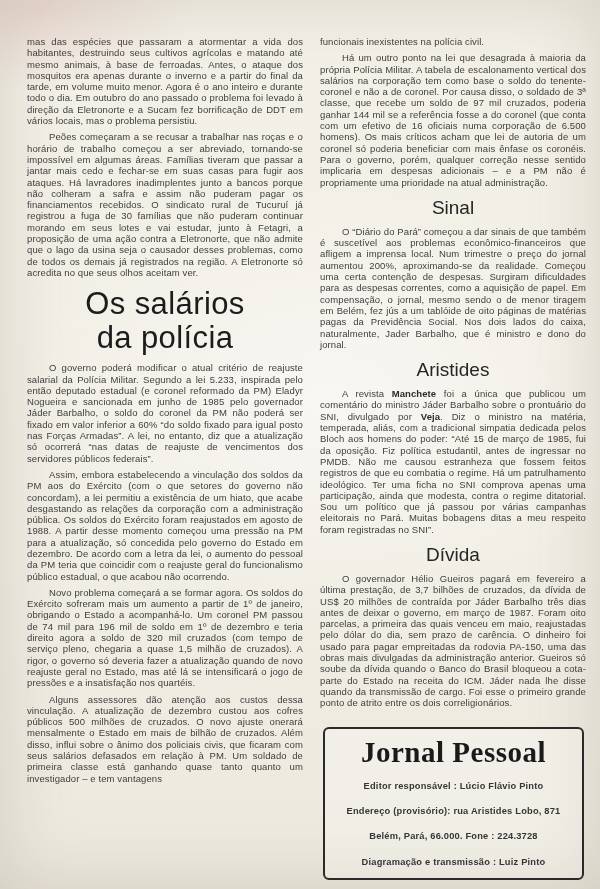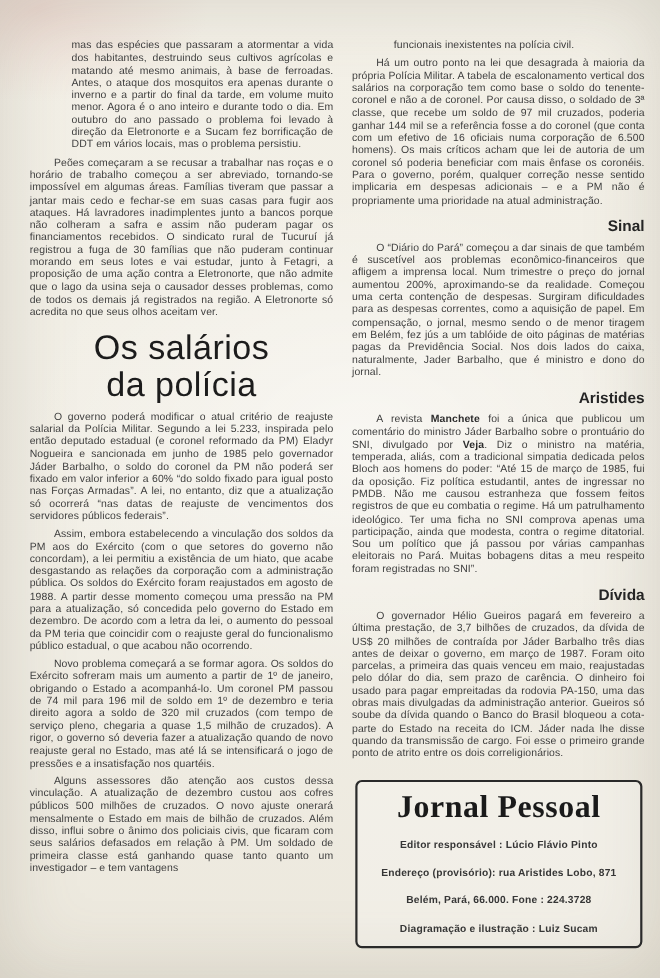--- a/index.html
+++ b/index.html
@@ -28,36 +28,36 @@
   .col-right{width:266px;}
   p.body{
     margin:0 0 5px 0;
     font-size:9.5px;
     line-height:11.3px;
     letter-spacing:0.1px;
     color:#3e3e3e;
     text-align:justify;
     text-indent:22px;
   }
-  p.body.noindent{text-indent:0;margin-left:38px;}
+  p.body.noindent{text-indent:0;}
   p.body b{color:#2c2c2c;}
   h1.headline{
     margin:9px 0 7px 0;
     font-size:31px;
     line-height:34px;
     font-weight:normal;
     letter-spacing:0.4px;
     text-align:center;
     color:#1c1c1c;
   }
   h2.section{
     margin:9px 0 7px 0;
-    font-size:14px;
-    font-weight:bold;
-    text-align:right;
+    font-size:19px;
+    font-weight:normal;
+    text-align:center;
     color:#252525;
   }
   .masthead-box{
     margin:18px 2px 0 3px;
     border:2.5px solid #2a2a2a;
     border-radius:6px;
     padding:7px 10px 9px 10px;
     background:rgba(255,255,255,0.25);
   }
   .masthead-title{
@@ -107,18 +107,18 @@
       <p class="body"><span>A revista </span><b>Manchete</b><span> foi a única que publicou um comentário do ministro Jáder Barbalho sobre o prontuário do SNI, divulgado por </span><b>Veja</b><span>. Diz o ministro na matéria, temperada, aliás, com a tradicional simpatia dedicada pelos Bloch aos homens do poder: “Até 15 de março de 1985, fui da oposição. Fiz política estudantil, antes de ingressar no PMDB. Não me causou estranheza que fossem feitos registros de que eu combatia o regime. Há um patrulhamento ideológico. Ter uma ficha no SNI comprova apenas uma participação, ainda que modesta, contra o regime ditatorial. Sou um político que já passou por várias campanhas eleitorais no Pará. Muitas bobagens ditas a meu respeito foram registradas no SNI”.</span></p>
 
       <h2 class="section">Dívida</h2>
       <p class="body">O governador Hélio Gueiros pagará em fevereiro a última prestação, de 3,7 bilhões de cruzados, da dívida de US$ 20 milhões de contraída por Jáder Barbalho três dias antes de deixar o governo, em março de 1987. Foram oito parcelas, a primeira das quais venceu em maio, reajustadas pelo dólar do dia, sem prazo de carência. O dinheiro foi usado para pagar empreitadas da rodovia PA-150, uma das obras mais divulgadas da administração anterior. Gueiros só soube da dívida quando o Banco do Brasil bloqueou a cota-parte do Estado na receita do ICM. Jáder nada lhe disse quando da transmissão de cargo. Foi esse o primeiro grande ponto de atrito entre os dois correligionários.</p>
 
       <div class="masthead-box">
         <div class="masthead-title">Jornal Pessoal</div>
         <div class="masthead-line">Editor responsável : Lúcio Flávio Pinto</div>
         <div class="masthead-line">Endereço (provisório): rua Aristides Lobo, 871</div>
         <div class="masthead-line">Belém, Pará, 66.000. Fone : 224.3728</div>
-        <div class="masthead-line">Diagramação e ilustração : Luiz Sucam</div>
+        <div class="masthead-line">Diagramação e transmissão : Luiz Pinto</div>
       </div>
     </div>
 
   </div>
 </div>
 
 </body></html>

